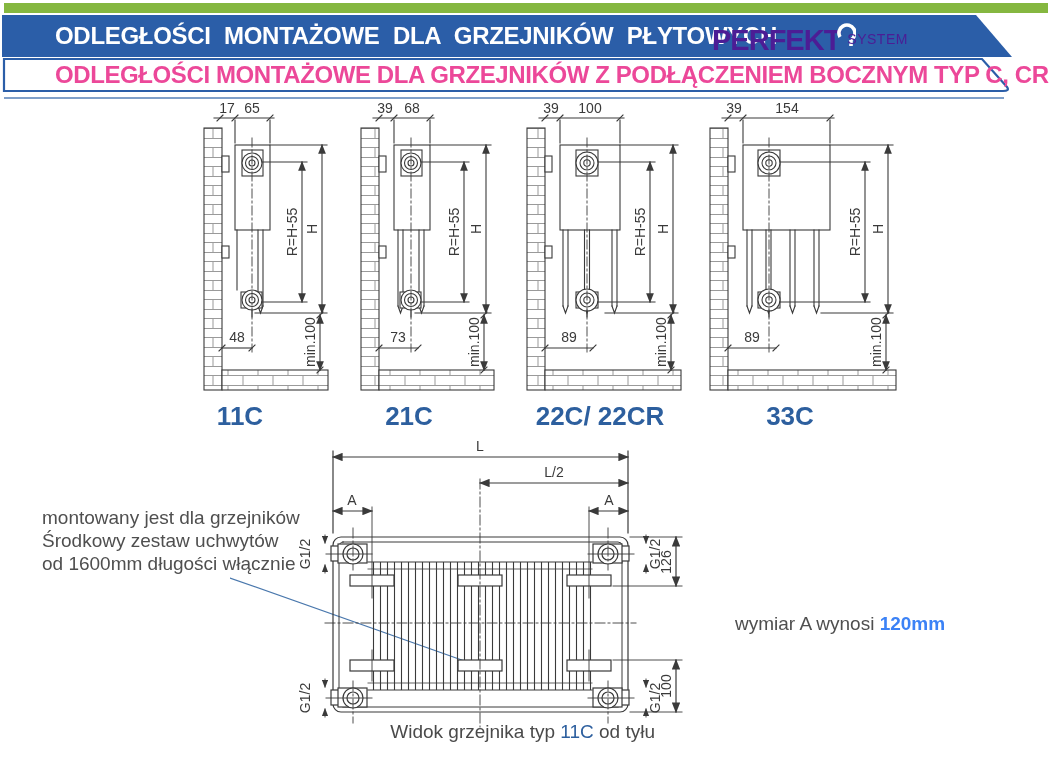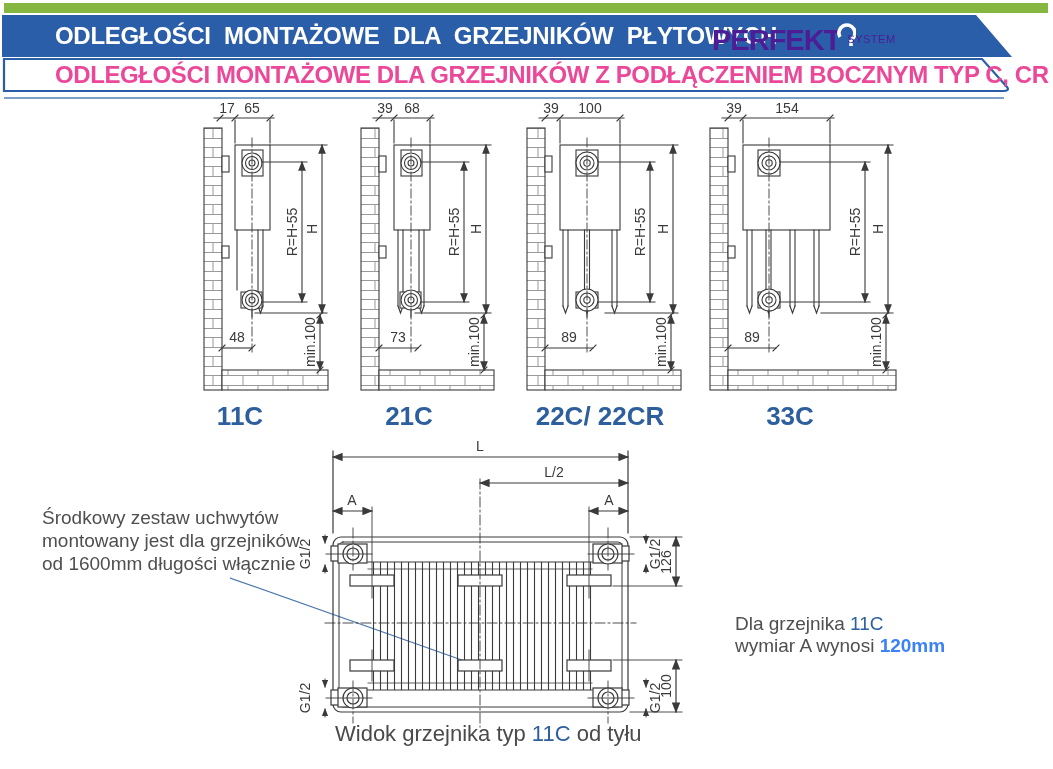--- a/index.html
+++ b/index.html
@@ -5,30 +5,30 @@
   html,body{margin:0;padding:0;background:#fff;}
   .page{position:relative;width:1053px;height:769px;background:#fff;overflow:hidden;
         font-family:"Liberation Sans",sans-serif;}
   .abs{position:absolute;}
   
   .main-title{position:absolute;left:55px;top:15px;width:700px;height:42px;display:flex;align-items:center;
               color:#fff;font-size:24px;font-weight:700;letter-spacing:-.3px;word-spacing:7px;white-space:nowrap;}
   .logo{position:absolute;left:712px;top:21px;display:flex;align-items:center;color:#4c1d95;}
   .logo .brand{font-size:29px;font-weight:700;letter-spacing:-1px;line-height:30px;}
   .logo .hook{margin-left:-4px;margin-bottom:12px;}
-  .logo .sub{font-size:11px;font-weight:400;letter-spacing:.5px;margin-left:-9px;margin-bottom:3px;}
+  .logo .sub{font-size:14px;font-weight:400;letter-spacing:.5px;margin-left:-9px;margin-bottom:3px;}
   .subtitle{position:absolute;left:55px;top:59px;width:920px;height:31px;display:flex;align-items:center;
             color:#ec4899;font-size:24px;font-weight:600;letter-spacing:-.4px;white-space:nowrap;}
   
   .note-left{position:absolute;left:42px;top:506px;width:290px;color:#4f4f4f;font-size:19px;line-height:23px;}
   .note-right{position:absolute;left:735px;top:604px;width:310px;color:#4f4f4f;font-size:19px;line-height:22px;}
   .note-right .block{margin-top:9px;}
   .blue{color:#2d5f9e;}
   .val{color:#3b82f6;font-weight:700;}
-  .caption{position:absolute;left:335px;top:721px;width:320px;text-align:left;color:#4a4a4a;font-size:22px;}
+  .caption{position:absolute;left:335px;top:721px;width:320px;text-align:right;color:#4a4a4a;font-size:19px;}
   
   svg text{font-family:"Liberation Sans",sans-serif;}
   .dimtxt{font-size:14px;fill:#3a3a3a;}
   .typelabel{font-size:26px;font-weight:700;fill:#2d5f9e;}
 </style>
 </head>
 <body>
 
 <div class="page">
 
@@ -354,28 +354,27 @@
     <text class="dimtxt" x="379" y="70" text-anchor="middle">A</text>
     <text class="dimtxt" x="80" y="119" text-anchor="middle" transform="rotate(-90 80 119)">G1/2</text>
     <text class="dimtxt" x="80" y="263" text-anchor="middle" transform="rotate(-90 80 263)">G1/2</text>
     <text class="dimtxt" x="430" y="119" text-anchor="middle" transform="rotate(-90 430 119)">G1/2</text>
     <text class="dimtxt" x="430" y="263" text-anchor="middle" transform="rotate(-90 430 263)">G1/2</text>
     <text class="dimtxt" x="441" y="127" text-anchor="middle" transform="rotate(-90 441 127)">126</text>
     <text class="dimtxt" x="441" y="251" text-anchor="middle" transform="rotate(-90 441 251)">100</text>
   </svg>
 
   <div class="note-left">
+    <div>montowany jest dla grzejników</div>
     <div>Środkowy zestaw uchwytów</div>
-    <div>montowany jest dla grzejników</div>
     <div>od 1600mm długości włącznie</div>
   </div>
 
   <div class="note-right">
     <div class="block">
-      <div><span>Dla grzejnika </span><span class="blue">11C</span></div>
       <div><span>wymiar A wynosi </span><span class="val">120mm</span></div>
     </div>
   </div>
 
   <div class="caption">
     <span>Widok grzejnika typ </span><span class="blue">11C</span><span> od tyłu</span>
   </div>
 
 </div>
 

